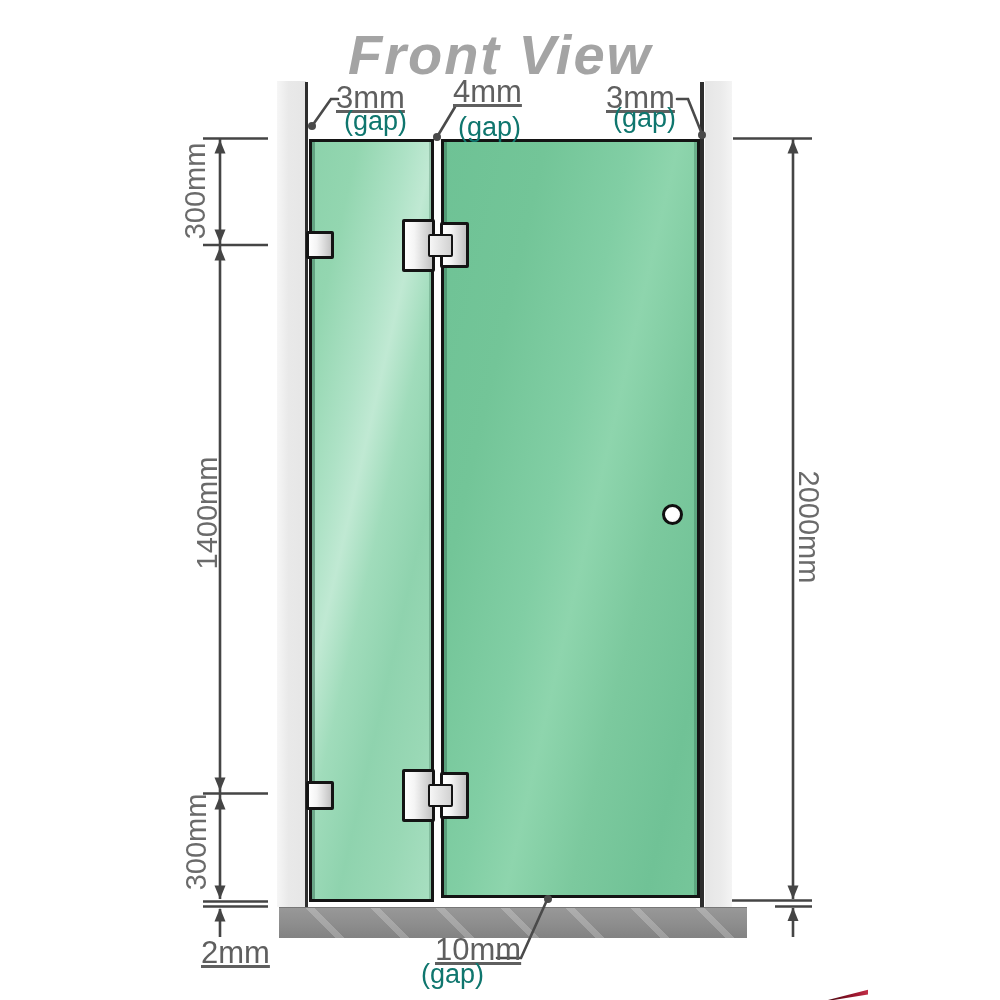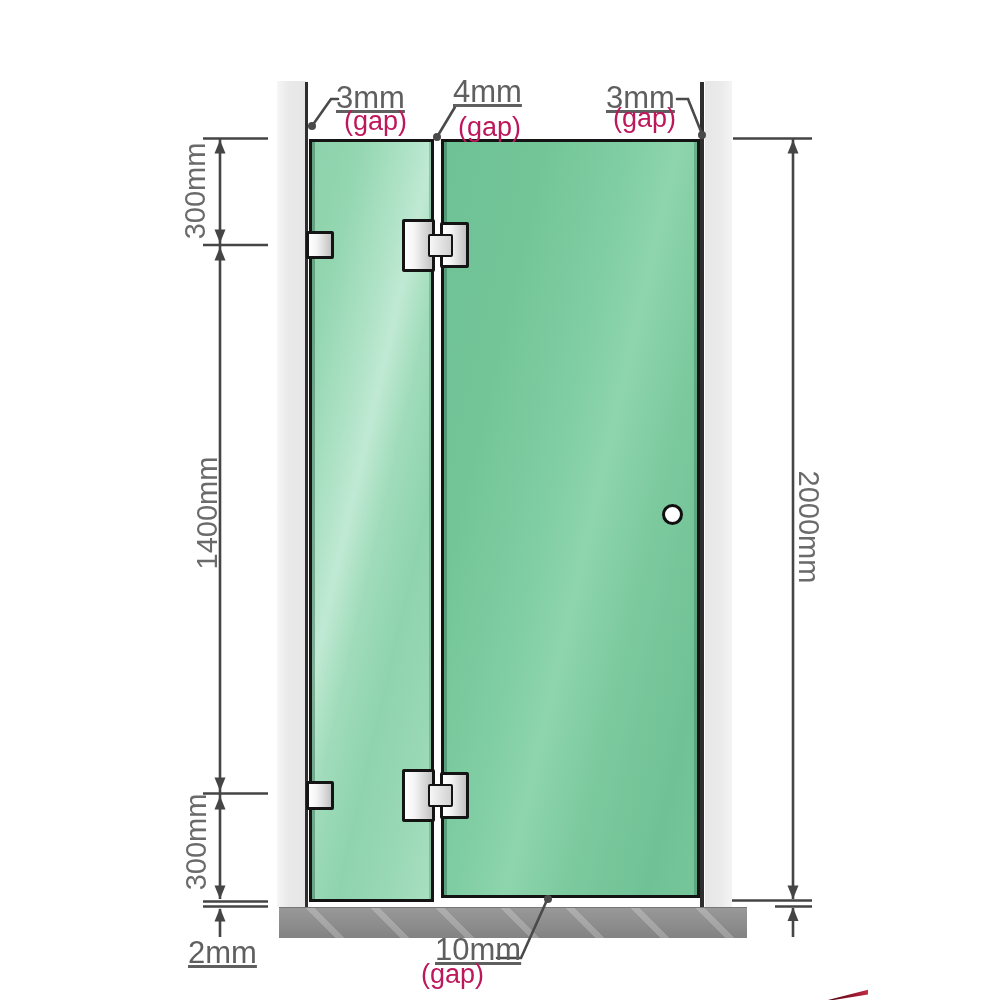--- a/index.html
+++ b/index.html
@@ -73,40 +73,41 @@
   .knuckle-bottom{left:428px;top:784px;}
 
   .handle{
     left:662px;top:504px;width:21px;height:21px;border-radius:50%;
     border:3px solid #101010;box-sizing:border-box;
     background:radial-gradient(circle at 40% 35%,#ffffff 55%,#e9e9e9 100%);
   }
 
   
   .dim-text{color:#5f5f5f;font-size:31px;line-height:1;white-space:nowrap;text-decoration:underline;}
-  .gap-text{color:#be185d;font-size:27px;line-height:1;white-space:nowrap;}
+  .gap-text{color:#0f766e;font-size:27px;line-height:1;white-space:nowrap;}
   .vlabel{
     width:170px;height:32px;text-align:center;color:#6a6a6a;
     font-size:29px;line-height:32px;white-space:nowrap;
   }
   .rot-ccw{transform:rotate(-90deg);}
   .rot-cw{transform:rotate(90deg);}
 
   
   .red-swoosh{
     left:828px;top:988px;width:40px;height:12px;
     background:linear-gradient(90deg,#4a0810,#a01830 70%,#c23048);
     clip-path:polygon(0 100%,100% 15%,100% 55%,14% 100%);
   }
 </style>
 </head>
 <body>
 
 <div id="canvas">
 
+  <div class="abs title">Front View</div>
 
   <div class="abs wall wall-left"></div>
   <div class="abs wall wall-right"></div>
   <div class="abs wall-line wall-line-left"></div>
   <div class="abs wall-line wall-line-right"></div>
 
   <div class="abs panel panel-left"></div>
   <div class="abs panel panel-right"></div>
 
   <div class="abs floor"></div>
@@ -168,19 +169,19 @@
   <div class="abs gap-text" style="left:458px;top:114px">(gap)</div>
   <div class="abs dim-text" style="left:606px;top:82px">3mm</div>
   <div class="abs gap-text" style="left:613px;top:105px">(gap)</div>
 
   <div class="abs vlabel rot-ccw" style="left:110px;top:175px">300mm</div>
   <div class="abs vlabel rot-ccw" style="left:122px;top:497px">1400mm</div>
   <div class="abs vlabel rot-ccw" style="left:111px;top:826px">300mm</div>
 
   <div class="abs vlabel rot-cw" style="left:724px;top:511px">2000mm</div>
 
-  <div class="abs dim-text" style="left:188px;top:937px">2mm</div>
+  <div class="abs dim-text" style="left:201px;top:937px">2mm</div>
   <div class="abs dim-text" style="left:435px;top:934px">10mm</div>
   <div class="abs gap-text" style="left:421px;top:961px">(gap)</div>
 
   <div class="abs red-swoosh"></div>
 
 </div>
 
 </body></html>

